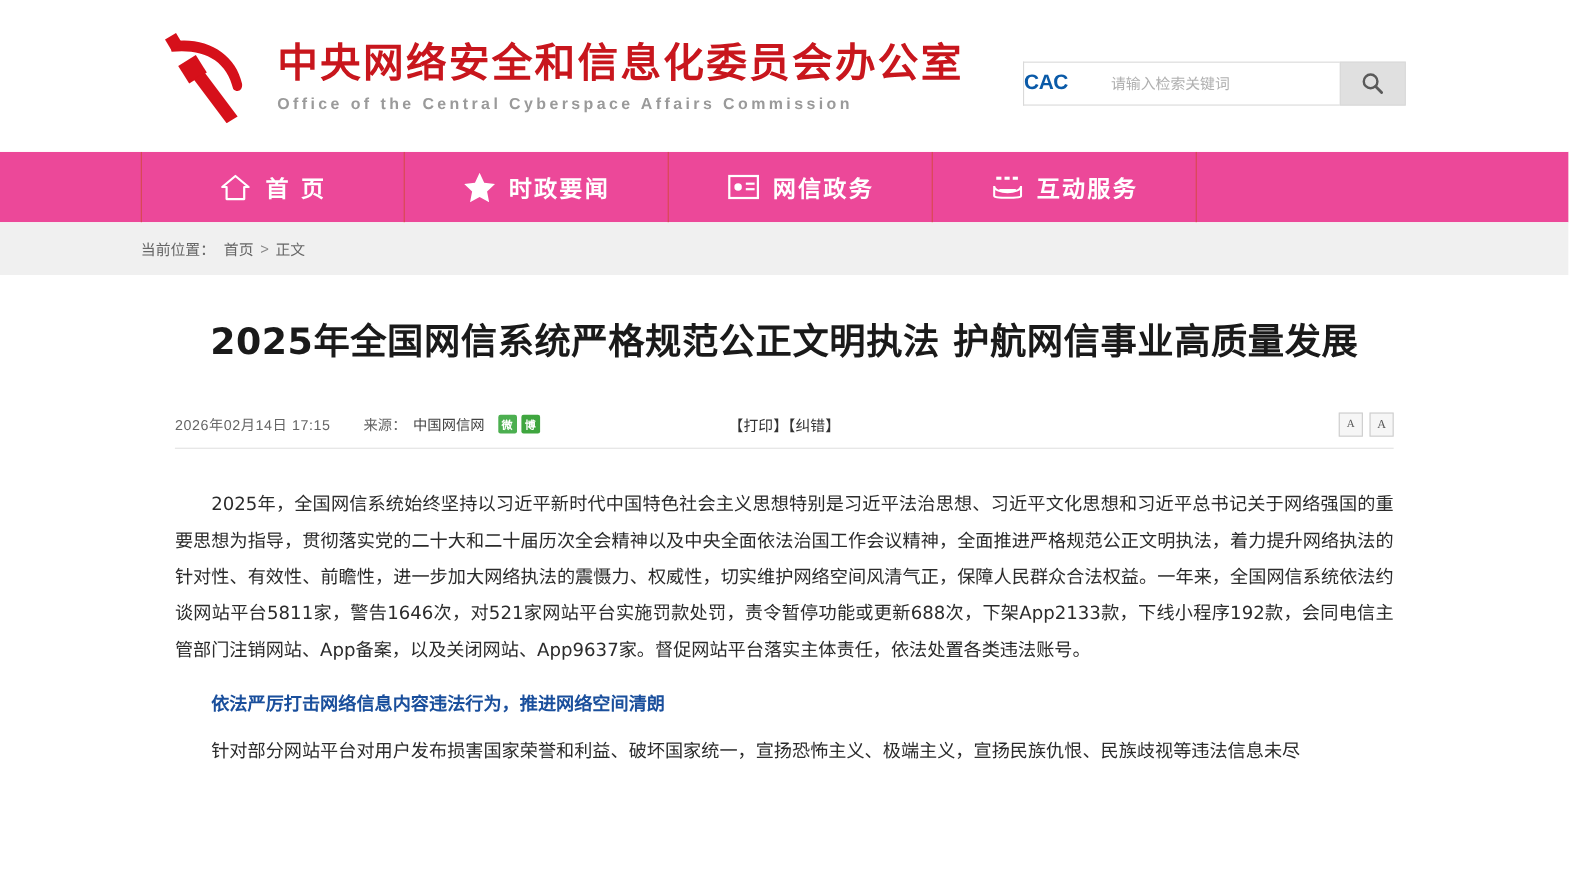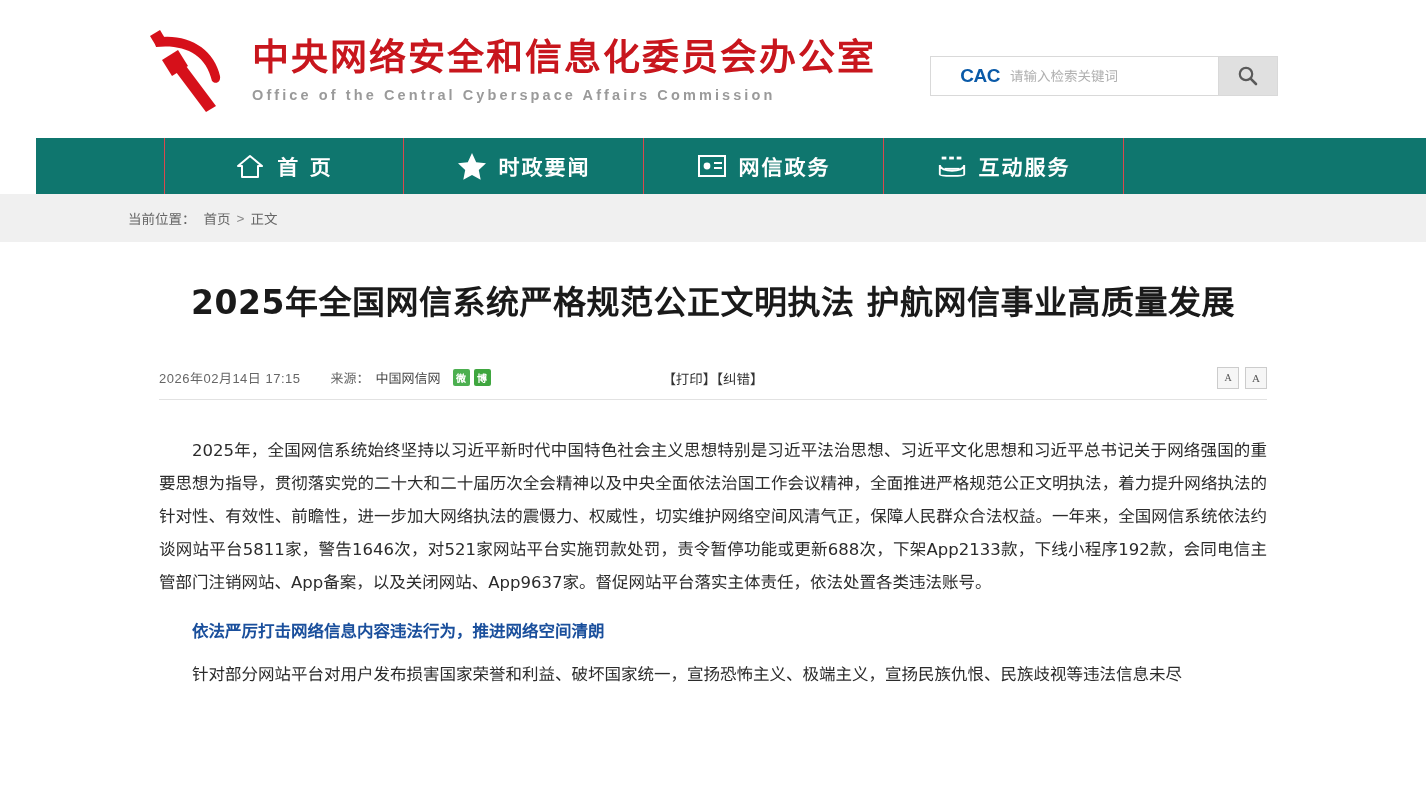--- a/index.html
+++ b/index.html
@@ -62,21 +62,21 @@
     align-items: stretch;
     height: 40px;
   }
   .cac-badge {
     width: 70px;
     border: 1px solid #d9d9d9;
     border-right: none;
     background: #fff;
     display: flex;
     align-items: center;
-    justify-content: flex-end;
+    justify-content: flex-start;
   }
   .cac-badge span {
     font-family: "Liberation Sans", sans-serif;
     font-size: 19px;
     font-weight: bold;
     color: #0a5aa8;
     letter-spacing: -0.5px;
   }
   .search-input {
     width: 218px;
@@ -96,26 +96,25 @@
     background: #e0e0e0;
     border: 1px solid #d9d9d9;
     display: flex;
     align-items: center;
     justify-content: center;
     cursor: pointer;
   }
 
   
   .nav {
-    height: 56px;
-    background: #0f766e;
+    height: 64px;
+    background: #ec4899;
     display: flex;
     align-items: stretch;
     padding-left: 128px;
-    margin-left: 36px;
   }
   .nav-item {
     width: 240px;
     display: flex;
     align-items: center;
     justify-content: center;
     color: #ffffff;
     font-size: 21px;
     font-weight: bold;
     font-family: "DejaVu Sans", "Liberation Sans", sans-serif;

